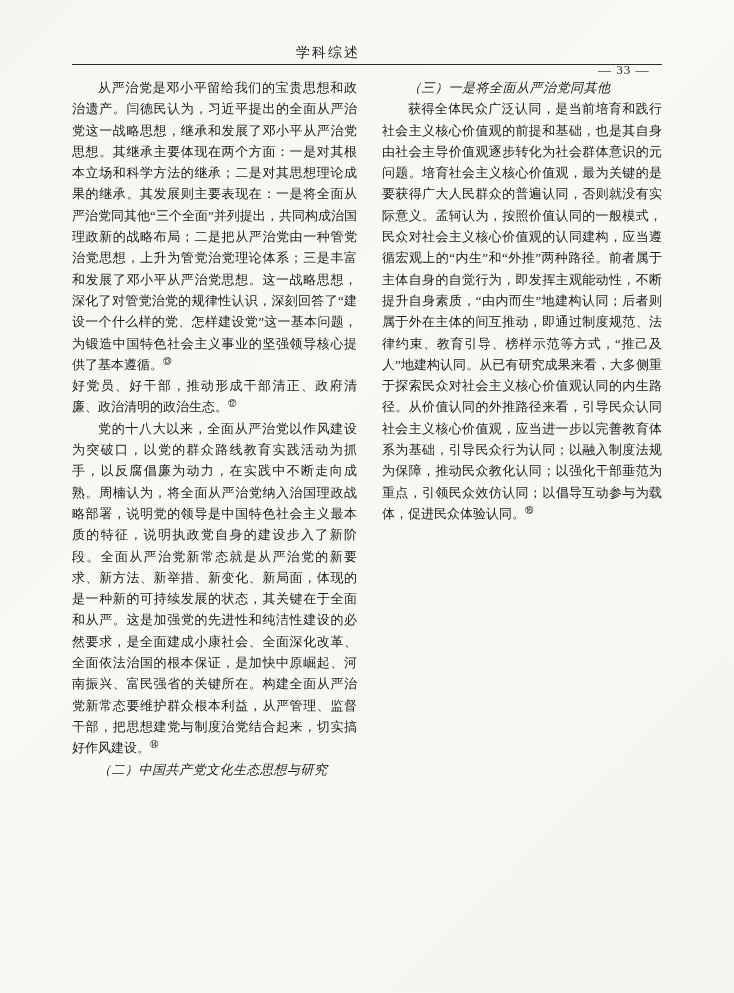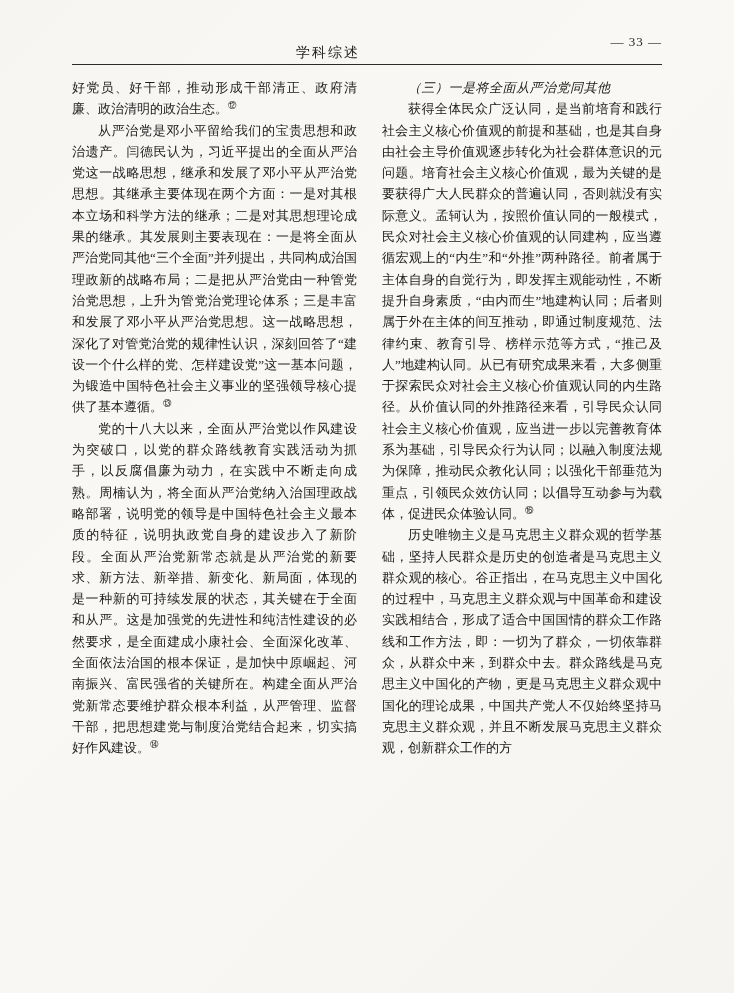--- a/index.html
+++ b/index.html
@@ -24,24 +24,24 @@
     left: 0;
     width: 640px;
     text-align: center;
     font-size: 14px;
     letter-spacing: 2px;
     color: #222;
     padding-left: 8px;
   }
   .page-number {
     position: absolute;
-    top: 34px;
+    top: 62px;
     left: 598px;
     width: 64px;
-    text-align: right;
+    text-align: left;
     font-size: 13px;
     letter-spacing: 1px;
     color: #222;
     white-space: nowrap;
   }
   .header-rule {
     position: absolute;
     top: 64px;
     left: 72px;
     width: 590px;
@@ -87,35 +87,35 @@
 <div class="page">
 
   <div class="running-title">学科综述</div>
 
   <div class="page-number">— 33 —</div>
 
   <div class="header-rule"></div>
 
   <div class="col col-left">
 
+    <p class="para"><span>从严治党是邓小平留给我们的宝贵思想和政治遗产。闫德民认为，习近平提出的全面从严治党这一战略思想，继承和发展了邓小平从严治党思想。其继承主要体现在两个方面：一是对其根本立场和科学方法的继承；二是对其思想理论成果的继承。其发展则主要表现在：一是将全面从严治党同其他“三个全面”并列提出，共同构成治国理政新的战略布局；二是把从严治党由一种管党治党思想，上升为管党治党理论体系；三是丰富和发展了邓小平从严治党思想。这一战略思想，深化了对管党治党的规律性认识，深刻回答了“建设一个什么样的党、怎样建设党”这一基本问题，为锻造中国特色社会主义事业的坚强领导核心提供了基本遵循。</span><sup class="ref">⑬</sup></p>
+
     <p class="para cont"><span>好党员、好干部，推动形成干部清正、政府清廉、政治清明的政治生态。</span><sup class="ref">⑫</sup></p>
-
-    <p class="para"><span>从严治党是邓小平留给我们的宝贵思想和政治遗产。闫德民认为，习近平提出的全面从严治党这一战略思想，继承和发展了邓小平从严治党思想。其继承主要体现在两个方面：一是对其根本立场和科学方法的继承；二是对其思想理论成果的继承。其发展则主要表现在：一是将全面从严治党同其他“三个全面”并列提出，共同构成治国理政新的战略布局；二是把从严治党由一种管党治党思想，上升为管党治党理论体系；三是丰富和发展了邓小平从严治党思想。这一战略思想，深化了对管党治党的规律性认识，深刻回答了“建设一个什么样的党、怎样建设党”这一基本问题，为锻造中国特色社会主义事业的坚强领导核心提供了基本遵循。</span><sup class="ref">⑬</sup></p>
 
     <p class="para"><span>党的十八大以来，全面从严治党以作风建设为突破口，以党的群众路线教育实践活动为抓手，以反腐倡廉为动力，在实践中不断走向成熟。周楠认为，将全面从严治党纳入治国理政战略部署，说明党的领导是中国特色社会主义最本质的特征，说明执政党自身的建设步入了新阶段。全面从严治党新常态就是从严治党的新要求、新方法、新举措、新变化、新局面，体现的是一种新的可持续发展的状态，其关键在于全面和从严。这是加强党的先进性和纯洁性建设的必然要求，是全面建成小康社会、全面深化改革、全面依法治国的根本保证，是加快中原崛起、河南振兴、富民强省的关键所在。构建全面从严治党新常态要维护群众根本利益，从严管理、监督干部，把思想建党与制度治党结合起来，切实搞好作风建设。</span><sup class="ref">⑭</sup></p>
 
+    <p class="subheading">（二）中国共产党文化生态思想与研究</p>
 
 
   </div>
 
   <div class="col col-right">
 
 
     <p class="subheading">（三）一是将全面从严治党同其他</p>
 
     <p class="para"><span>获得全体民众广泛认同，是当前培育和践行社会主义核心价值观的前提和基础，也是其自身由社会主导价值观逐步转化为社会群体意识的元问题。培育社会主义核心价值观，最为关键的是要获得广大人民群众的普遍认同，否则就没有实际意义。孟轲认为，按照价值认同的一般模式，民众对社会主义核心价值观的认同建构，应当遵循宏观上的“内生”和“外推”两种路径。前者属于主体自身的自觉行为，即发挥主观能动性，不断提升自身素质，“由内而生”地建构认同；后者则属于外在主体的间互推动，即通过制度规范、法律约束、教育引导、榜样示范等方式，“推己及人”地建构认同。从已有研究成果来看，大多侧重于探索民众对社会主义核心价值观认同的内生路径。从价值认同的外推路径来看，引导民众认同社会主义核心价值观，应当进一步以完善教育体系为基础，引导民众行为认同；以融入制度法规为保障，推动民众教化认同；以强化干部垂范为重点，引领民众效仿认同；以倡导互动参与为载体，促进民众体验认同。</span><sup class="ref">⑯</sup></p>
 
 
-    <p class="para"><span>历史唯物主义是马克思主义群众观的哲学基础，坚持人民群众是历史的创造者是马克思主义群众观的核心。谷正指出，在马克思主义中国化的过程中，马克思主义群众观与中国革命和建设实践相结合，形成了适合中国国情的群众工作路线和工作方法，即：一切为了群众，一切依靠群众，从群众中来，到群众中去。群众路线是马克思主义中国化的产物，更是马克思主义群众观中国化的理论成果，中国共产党人不仅始终坚持马克思主义群众观，并且不断发展马克思主义群众观，创新群众工作的方</span></p>
 
   </div>
 
 </div>
 
 </body></html>

